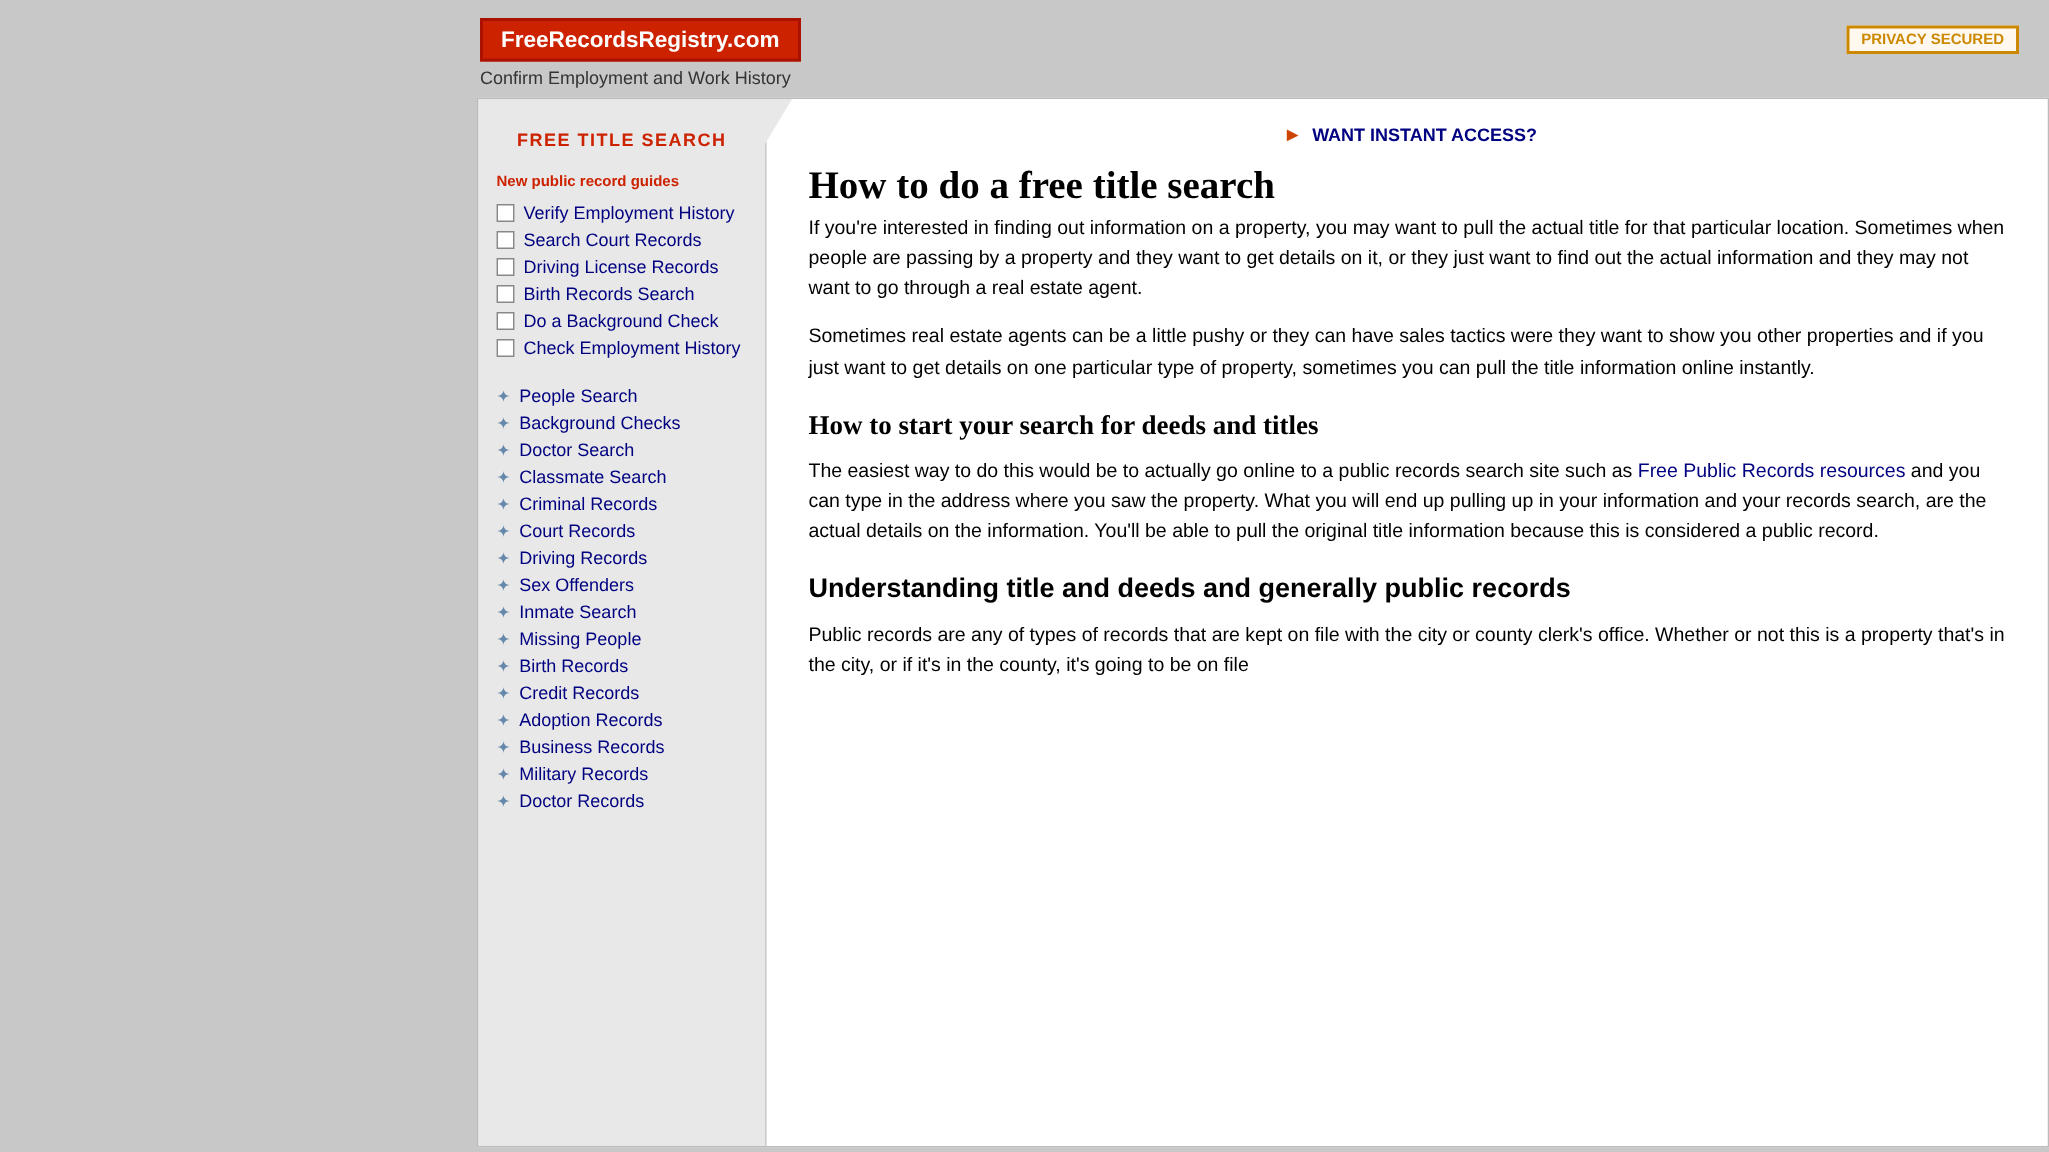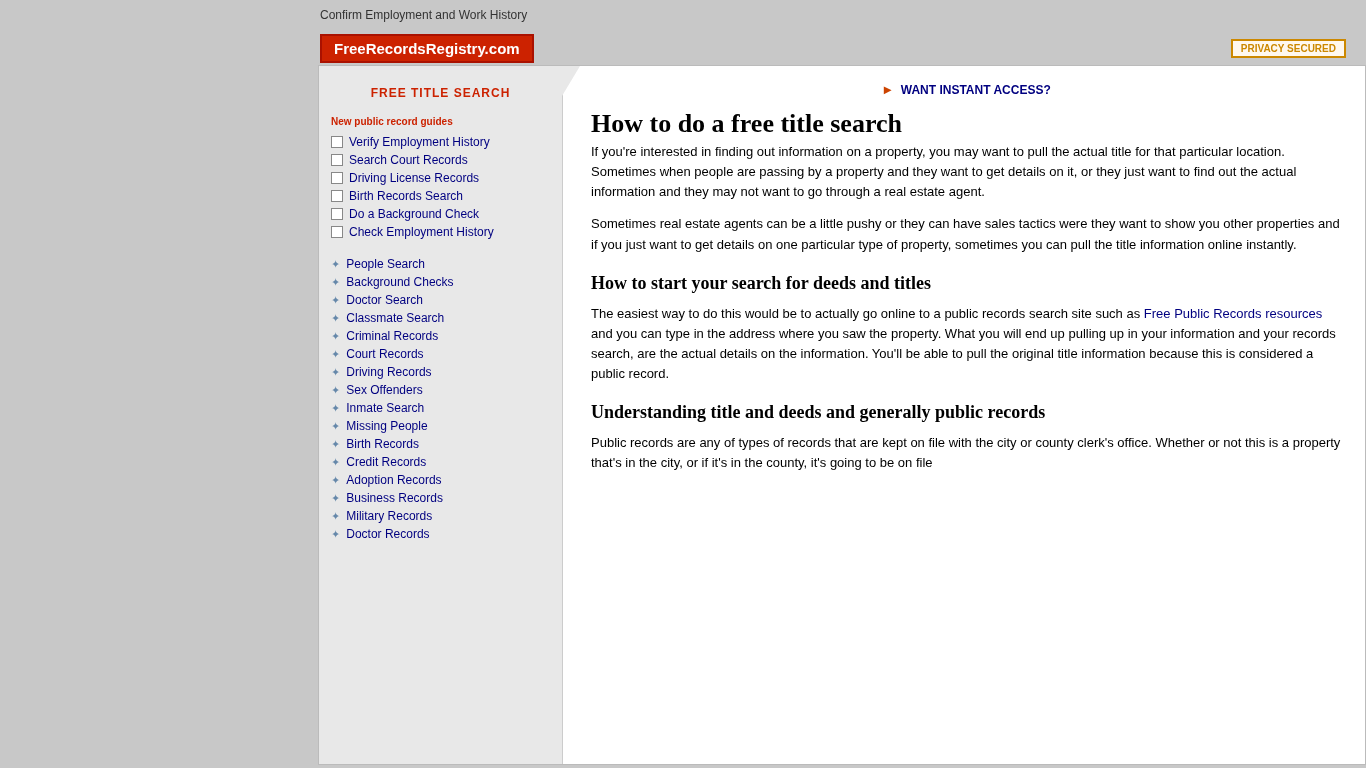--- a/index.html
+++ b/index.html
@@ -50,30 +50,30 @@
       font-size: 13px;
       line-height: 1.55;
       color: #000;
       margin-bottom: 12px;
     }
   </style>
 </head>
 <body>
 
 <div style="background:#c8c8c8; padding: 6px 0 0 0;">
-  <div style="padding: 2px 0 6px 320px; font-size:12px; color:#333;">Confirm Employment and Work History</div>
   <div style="display:flex; align-items:center; justify-content:space-between; padding: 6px 20px 2px 320px;">
     <div style="background:#cc2200; color:#fff; font-weight:bold; font-size:15px; padding:4px 12px; border:2px solid #aa1100; cursor:pointer; display:inline-block;">FreeRecordsRegistry.com</div>
     <div style="border:2px solid #cc8800; padding:2px 8px; font-size:10px; font-weight:bold; color:#cc8800; background:#fff8ee;">PRIVACY  SECURED</div>
   </div>
+  <div style="padding: 2px 0 6px 320px; font-size:12px; color:#333;">Confirm Employment and Work History</div>
 </div>
 
 <div style="margin-left: 318px; display:flex; background:#fff; border:1px solid #bbb; min-height:700px;">
 
-  <div style="width:244px; background:#e8e8e8; border-right:1px solid #ccc; padding:10px 12px; flex-shrink:0; position:relative;">
+  <div style="width:192px; background:#e8e8e8; border-right:1px solid #ccc; padding:10px 12px; flex-shrink:0; position:relative;">
 
     <div style="position:absolute; top:0; right:-18px; width:0; height:0; border-left:18px solid #e8e8e8; border-bottom:30px solid transparent; z-index:2;"></div>
 
     <div style="color:#cc2200; font-size:12px; font-weight:bold; letter-spacing:1px; text-align:center; margin:10px 0 16px 0;">FREE TITLE SEARCH</div>
 
     <div style="color:#cc2200; font-size:10px; font-weight:bold; margin-bottom:8px;">New public record guides</div>
 
     <div>
       <div class="guide-item">
         <span class="guide-icon"></span>
@@ -179,17 +179,17 @@
 
     <p class="content-para">If you're interested in finding out information on a property, you may want to pull the actual title for that particular location. Sometimes when people are passing by a property and they want to get details on it, or they just want to find out the actual information and they may not want to go through a real estate agent.</p>
     <p class="content-para">Sometimes real estate agents can be a little pushy or they can have sales tactics were they want to show you other properties and if you just want to get details on one particular type of property, sometimes you can pull the title information online instantly.</p>
 
     <h2 style="font-size:18px; font-weight:bold; color:#000; margin:18px 0 10px 0; font-family:Georgia,serif;">How to start your search for deeds and titles</h2>
 
     <p class="content-para">
       <span>The easiest way to do this would be to actually go online to a public records search site such as </span><a style="color:#000080; text-decoration:none;">Free Public Records resources</a><span> and you can type in the address where you saw the property. What you will end up pulling up in your information and your records search, are the actual details on the information. You'll be able to pull the original title information because this is considered a public record.</span>
     </p>
 
-    <h2 style="font-size:18px; font-weight:bold; color:#000; margin:18px 0 10px 0; font-family:Liberation Serif, serif;">Understanding title and deeds and generally public records</h2>
+    <h2 style="font-size:18px; font-weight:bold; color:#000; margin:18px 0 10px 0; font-family:Liberation Sans, sans-serif;">Understanding title and deeds and generally public records</h2>
 
     <p class="content-para">Public records are any of types of records that are kept on file with the city or county clerk's office. Whether or not this is a property that's in the city, or if it's in the county, it's going to be on file</p>
   </div>
 </div>
 
 </body></html>

